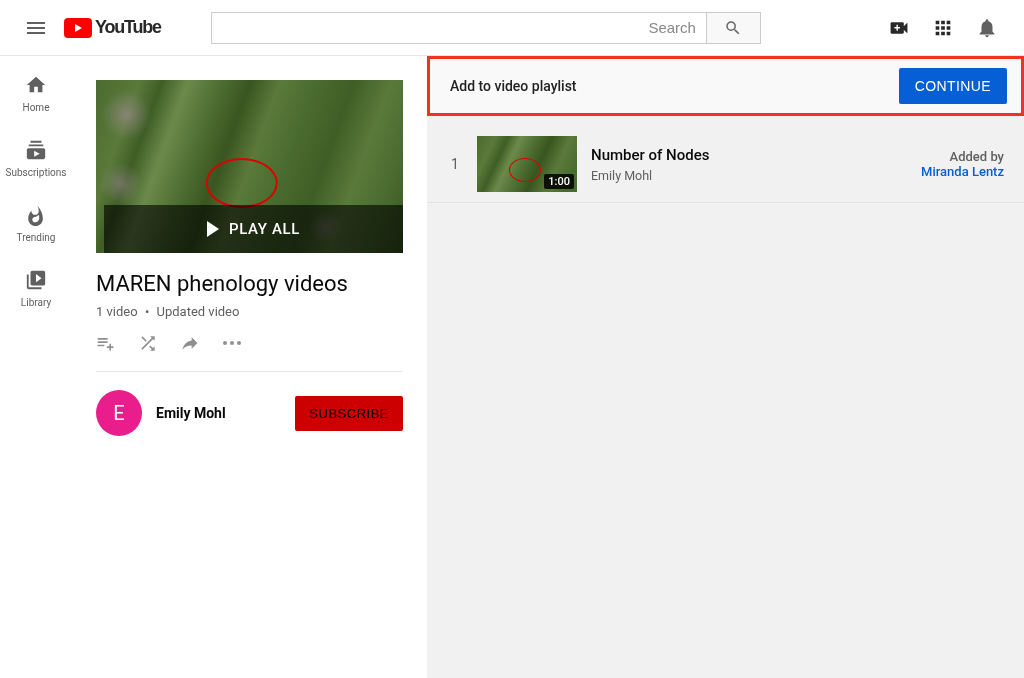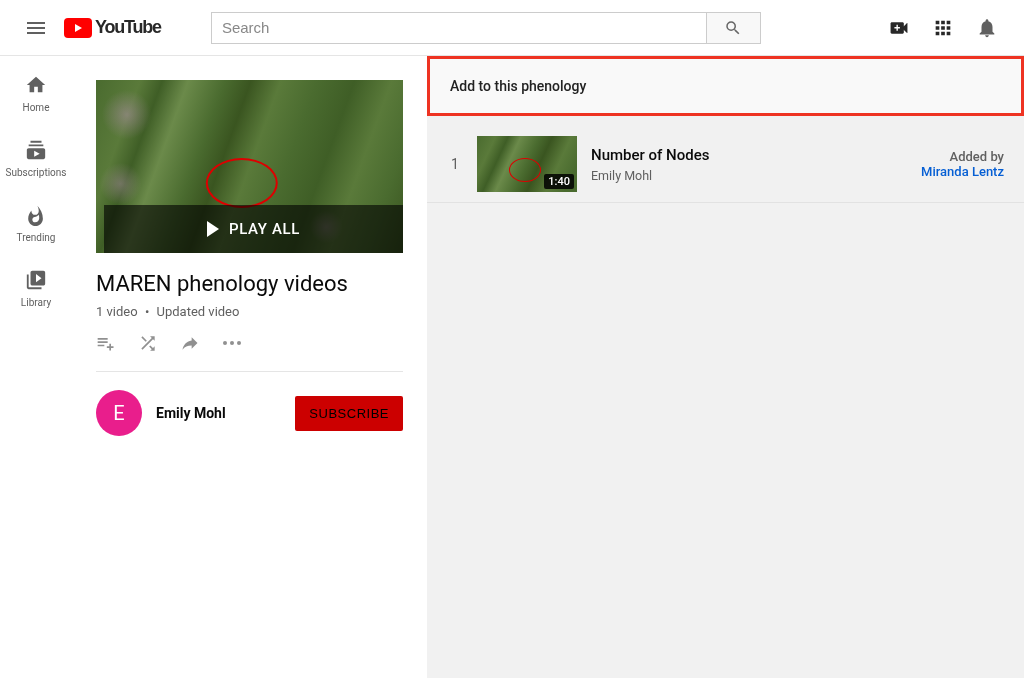--- a/index.html
+++ b/index.html
@@ -23,21 +23,21 @@
     }
     .menu-icon { width: 24px; height: 24px; cursor: pointer; padding: 8px; box-sizing: content-box; }
     .logo { display: flex; align-items: center; margin-left: 8px; cursor: pointer; }
     .logo-play { width: 28px; height: 20px; background: #ff0000; border-radius: 4px; display: flex; align-items: center; justify-content: center; }
     .logo-play::after { content: ''; border-left: 7px solid #fff; border-top: 4px solid transparent; border-bottom: 4px solid transparent; margin-left: 1px; }
     .logo-text { font-size: 18px; font-weight: 700; letter-spacing: -1.2px; margin-left: 3px; color: #282828; font-family: Arial, sans-serif; }
     .search-wrap { flex: 1; display: flex; justify-content: flex-start; margin-left: 50px; }
     .search-box { display: flex; width: 550px; }
     .search-input {
       flex: 1; height: 32px; border: 1px solid #ccc; border-right: none;
-      padding: 12px 10px; font-size: 15px; outline: none;
+      padding: 12px 10px; font-size: 15px; outline: none; text-align: right;
     }
     .search-input::placeholder { color: #888; }
     .search-btn {
       width: 55px; height: 32px; border: 1px solid #ccc; background: #f8f8f8;
       display: flex; align-items: center; justify-content: center; cursor: pointer;
     }
     .header-actions { display: flex; align-items: center; gap: 22px; margin-left: 50px; margin-right: 10px;}
     .header-icon { width: 22px; height: 22px; cursor: pointer; color: #606060; fill: #606060; }
     .header-icon.apps { color: #282828; }
     .header-icon.bell { color: #606060; }
@@ -257,28 +257,29 @@
       </div>
       <div class="owner-row">
         <div class="avatar">E</div>
         <div class="owner-name">Emily Mohl</div>
         <button class="subscribe-btn">SUBSCRIBE</button>
       </div>
     </div>
 
     <div class="right-panel">
       <div class="add-bar">
-        <div class="add-text">Add to this phenology</div>
+        <div class="add-text">Add to video playlist</div>
+        <button class="continue-btn">CONTINUE</button>
       </div>
       <div class="video-list">
         <div class="video-row">
           <div class="idx">1</div>
           <div class="vthumb">
             <div class="vthumb-bg"></div>
-            <div class="vdur">1:40</div>
+            <div class="vdur">1:00</div>
           </div>
           <div class="vinfo">
             <div class="vtitle">Number of Nodes</div>
             <div class="vauthor">Emily Mohl</div>
           </div>
           <div class="added-by">
             <div class="lab">Added by</div>
             <div class="who">Miranda Lentz</div>
           </div>
         </div>

